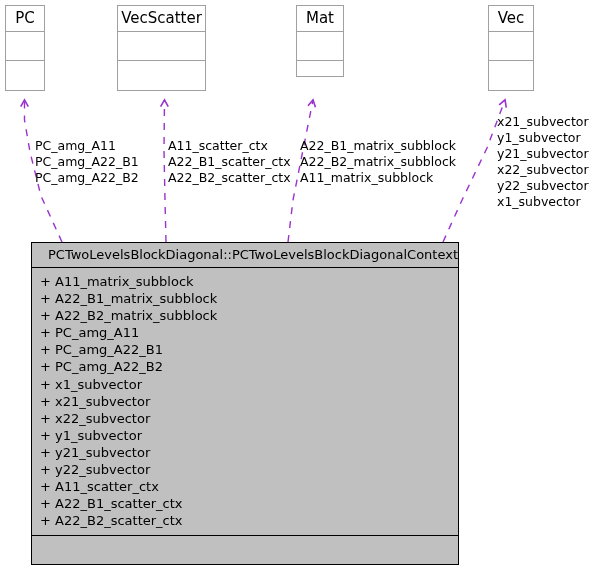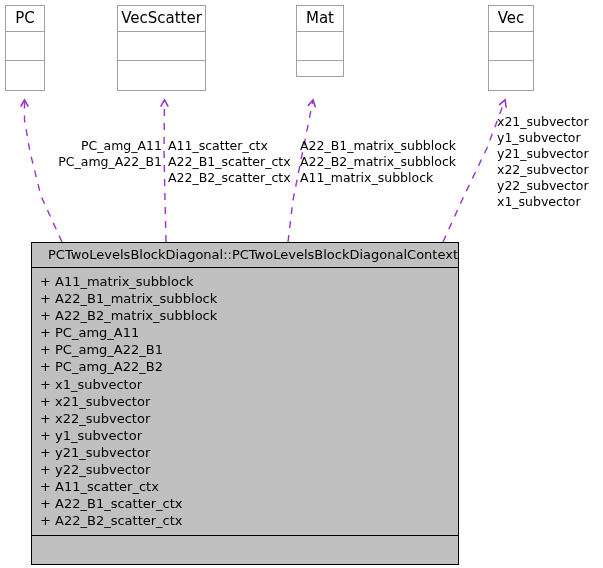--- a/index.html
+++ b/index.html
@@ -101,21 +101,21 @@
     z-index: 2;
   }
   .lbl-col {
     position: absolute;
     z-index: 2;
   }
   .lbl-col .edge-label {
     position: static;
     display: block;
   }
-  .ta-right { text-align: right; }
+  .ta-right { text-align: left; }
   .ta-center { text-align: left; }
 </style>
 </head>
 <body>
 
 <div id="diagram">
 
   <svg id="edges" viewBox="0 0 603 568" width="603" height="568">
     <defs>
       <marker id="openArrow" markerWidth="10" markerHeight="10" refX="8.2" refY="5" orient="auto" markerUnits="userSpaceOnUse">
@@ -161,20 +161,21 @@
 
   <div class="base-class" style="left:488px; top:5px; width:46px; height:86px;">
     <div class="bc-title">Vec</div>
     <div class="bc-attrs"></div>
     <div class="bc-ops"></div>
   </div>
 
   <div class="lbl-col ta-right" style="left:35px; top:138px; width:127px;">
     <span class="edge-label">PC_amg_A11</span>
     <span class="edge-label">PC_amg_A22_B1</span>
+    <span class="edge-label">PC_amg_A22_B2</span>
   </div>
 
   <div class="lbl-col ta-center" style="left:168px; top:138px; width:126px;">
     <span class="edge-label">A11_scatter_ctx</span>
     <span class="edge-label">A22_B1_scatter_ctx</span>
     <span class="edge-label">A22_B2_scatter_ctx</span>
   </div>
 
   <div class="lbl-col ta-center" style="left:300px; top:138px; width:178px;">
     <span class="edge-label">A22_B1_matrix_subblock</span>

